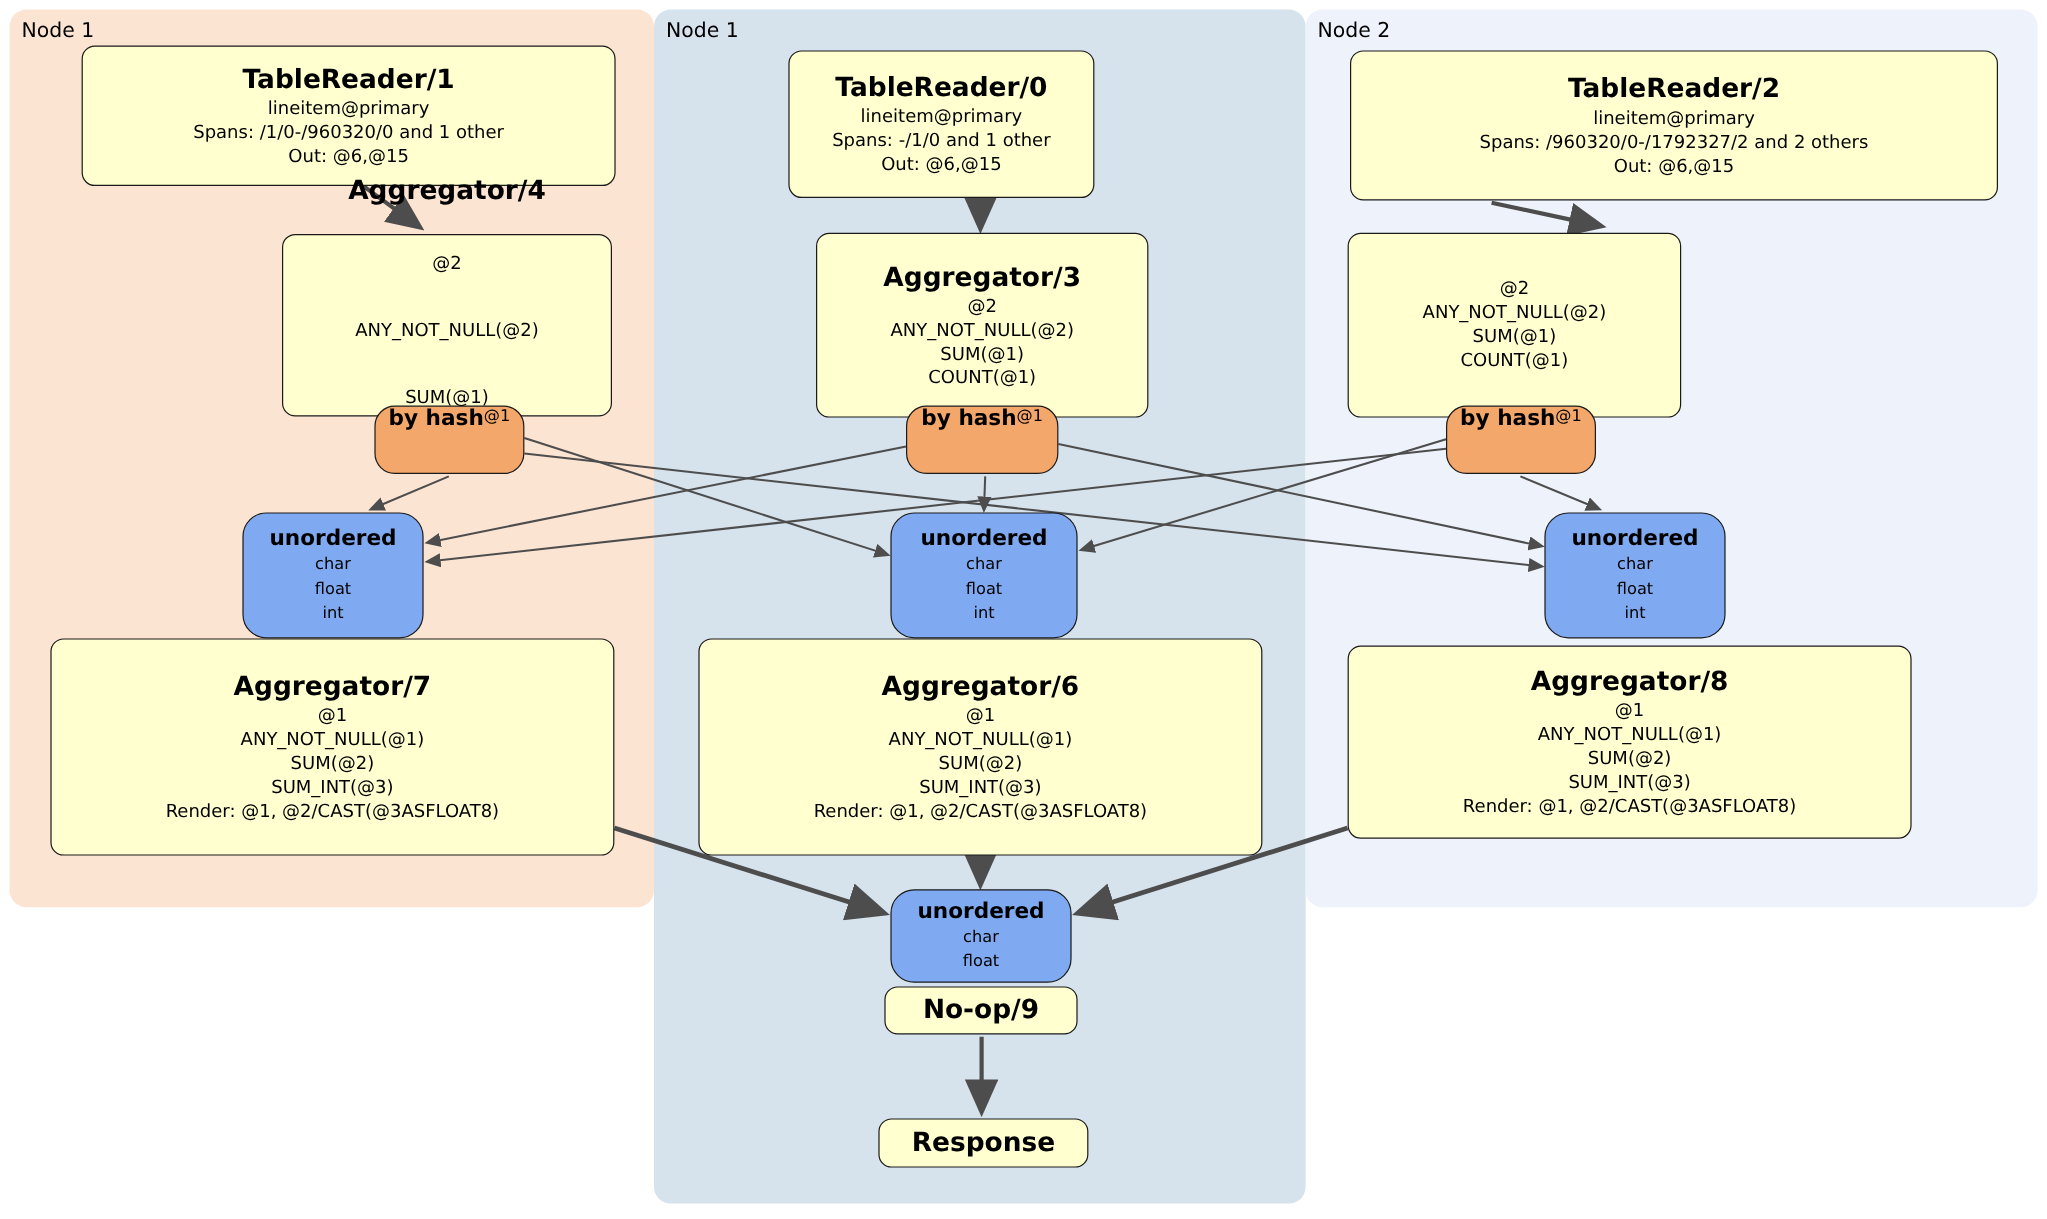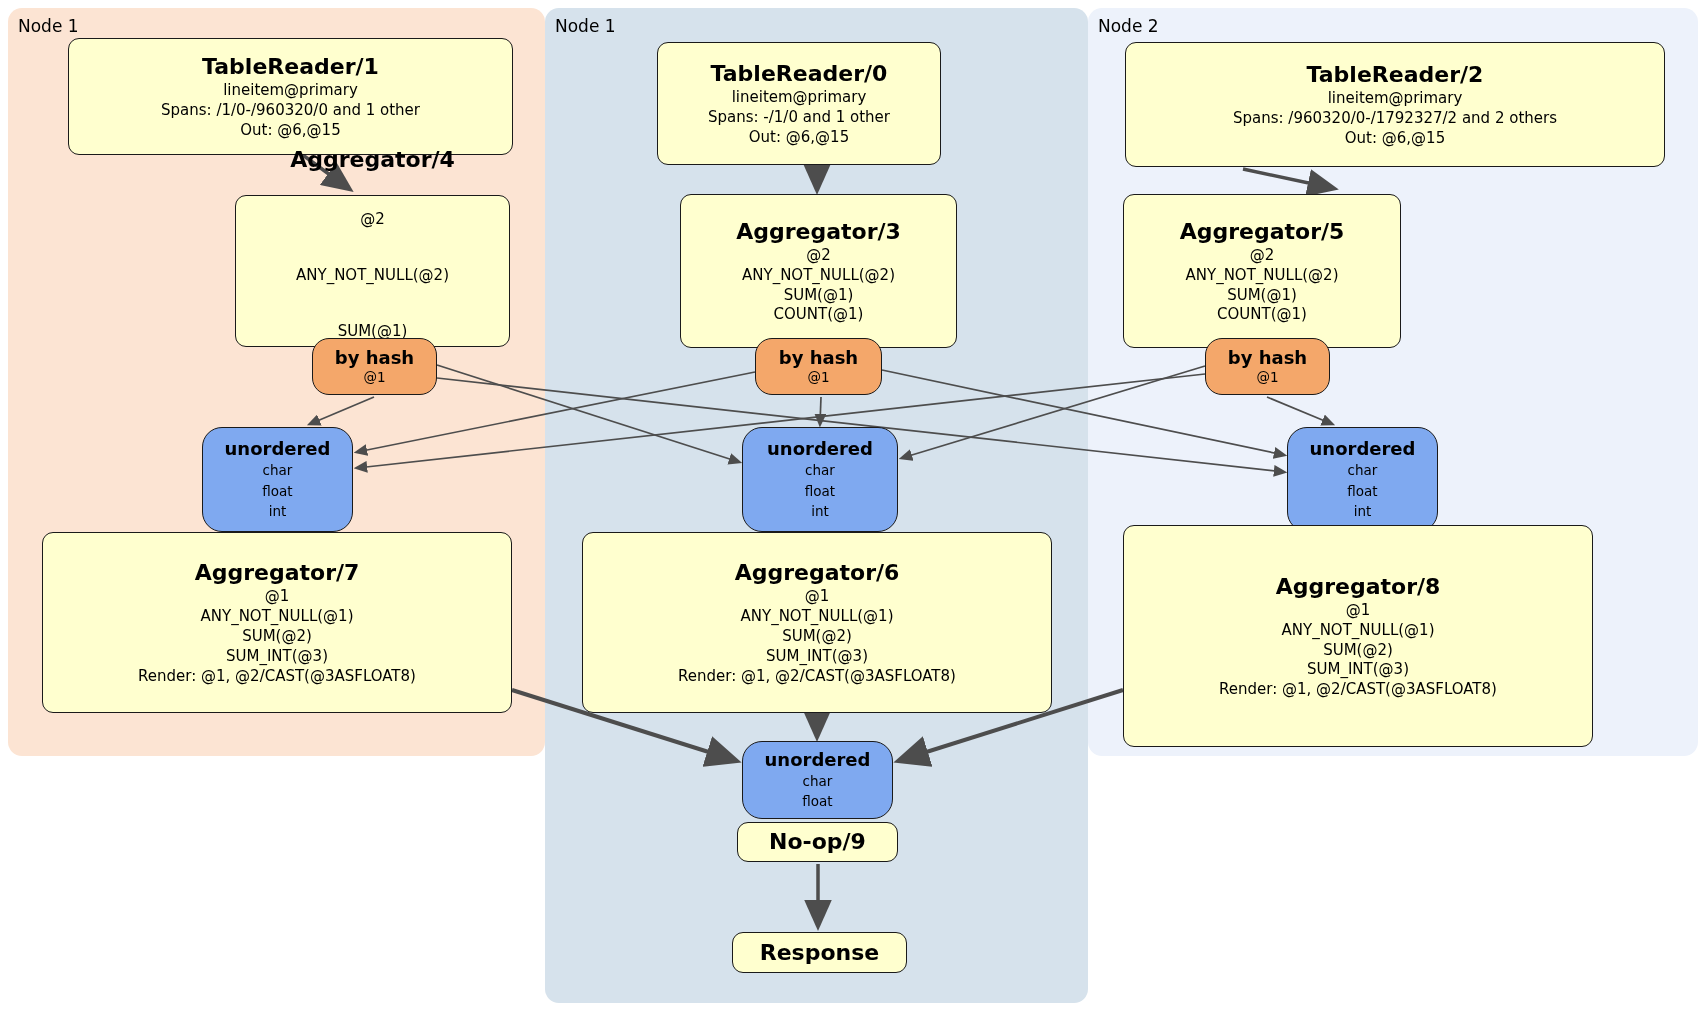--- a/index.html
+++ b/index.html
@@ -18,49 +18,49 @@
   .proc{
     position:absolute;z-index:3;background:#ffffcf;border:1.6px solid #1a1a1a;
     border-radius:11px;display:flex;flex-direction:column;justify-content:center;
     text-align:center;color:#000;box-sizing:border-box;padding:4px 6px;
   }
   .proc .title{font-weight:bold;font-size:22px;line-height:1.32;}
   .proc .line{font-size:15px;line-height:1.33;white-space:nowrap;}
 
   .router{
     position:absolute;z-index:4;background:#f4a76a;border:1.6px solid #1a1a1a;
-    border-radius:17px;display:flex;flex-direction:column;justify-content:center;
+    border-radius:17px;display:flex;flex-direction:row;justify-content:center;
     text-align:center;box-sizing:border-box;
   }
   .router .title{font-weight:bold;font-size:18px;line-height:1.15;}
   .router .sub{font-size:13.5px;line-height:1.2;}
 
   .sync{
     position:absolute;z-index:3;background:#7fa9f0;border:1.6px solid #1a1a1a;
     border-radius:20px;display:flex;flex-direction:column;justify-content:center;
     text-align:center;box-sizing:border-box;
   }
   .sync .title{font-weight:bold;font-size:18px;line-height:1.25;}
   .sync .item{font-size:13.5px;line-height:1.5;}
 
   #tr1{left:68px;top:38px;width:445px;height:117px;}
-  #tr0{left:657px;top:42px;width:284px;height:123px;}
+  #tr0{left:657px;top:42px;width:255px;height:123px;}
   #tr2{left:1125px;top:42px;width:540px;height:125px;}
   #agg4{left:235px;top:195px;width:275px;height:152px;gap:36px;}
   #agg3{left:680px;top:194px;width:277px;height:154px;}
   #agg5{left:1123px;top:194px;width:278px;height:154px;}
   #hash3{left:312px;top:338px;width:125px;height:57px;}
   #hash1{left:755px;top:338px;width:127px;height:57px;}
   #hash2{left:1205px;top:338px;width:125px;height:57px;}
   #un3{left:202px;top:427px;width:151px;height:105px;}
   #un1{left:742px;top:427px;width:156px;height:105px;}
   #un2{left:1287px;top:427px;width:151px;height:105px;}
   #agg7{left:42px;top:532px;width:470px;height:181px;}
   #agg6{left:582px;top:532px;width:470px;height:181px;}
-  #agg8{left:1123px;top:525px;width:470px;height:222px;}
+  #agg8{left:1123px;top:538px;width:470px;height:161px;}
   #unfinal{left:742px;top:741px;width:151px;height:78px;}
   #noop{left:737px;top:822px;width:161px;height:40px;}
   #response{left:732px;top:932px;width:175px;height:41px;}
 </style>
 </head>
 <body>
 
 <div class="canvas">
 
   <div class="region" id="region-node3">
@@ -191,21 +191,20 @@
   </div>
 
   <div class="proc" id="tr2">
     <div class="title">TableReader/2</div>
     <div class="line">lineitem@primary</div>
     <div class="line">Spans: /960320/0-/1792327/2 and 2 others</div>
     <div class="line">Out: @6,@15</div>
   </div>
 
   <div class="proc" id="agg5">
-    <div class="title">Aggregator/5</div>
     <div class="line">@2</div>
     <div class="line">ANY_NOT_NULL(@2)</div>
     <div class="line">SUM(@1)</div>
     <div class="line">COUNT(@1)</div>
   </div>
 
   <div class="router" id="hash2">
     <div class="title">by hash</div>
     <div class="sub">@1</div>
   </div>

